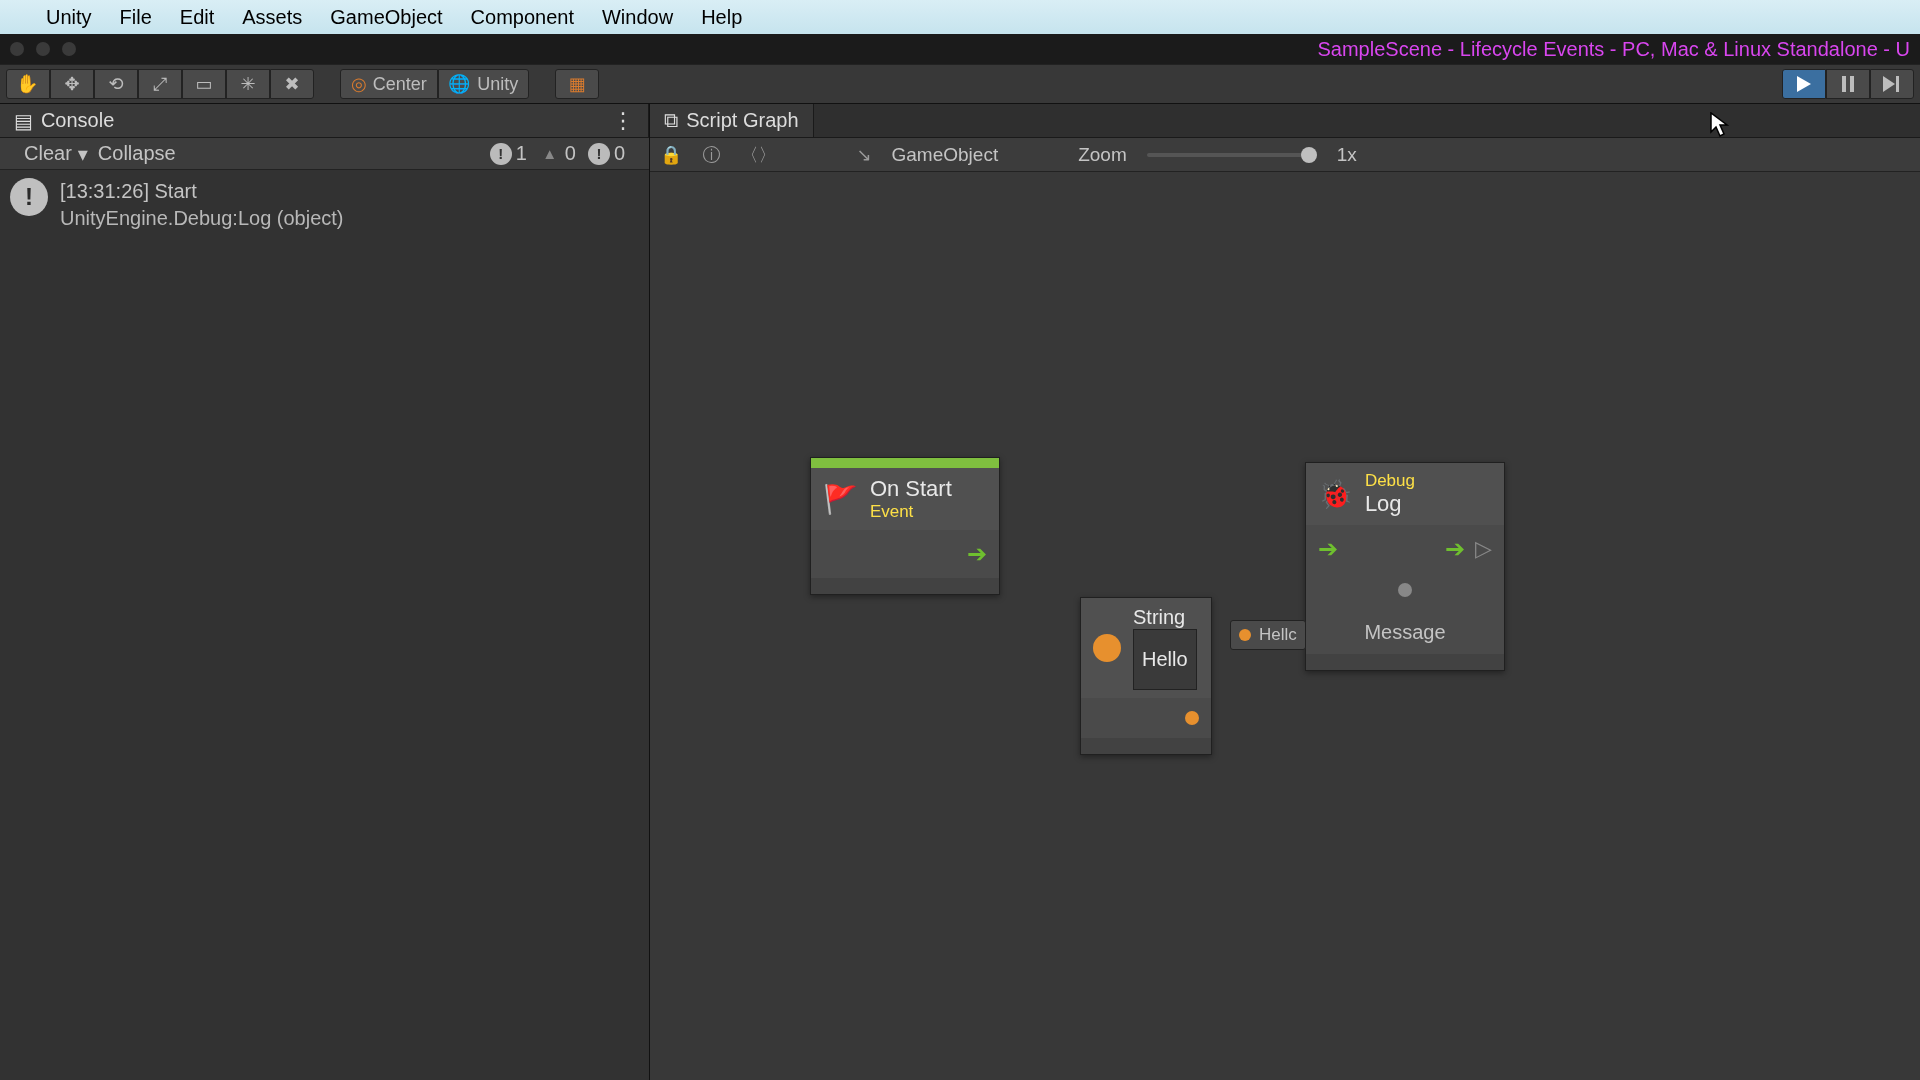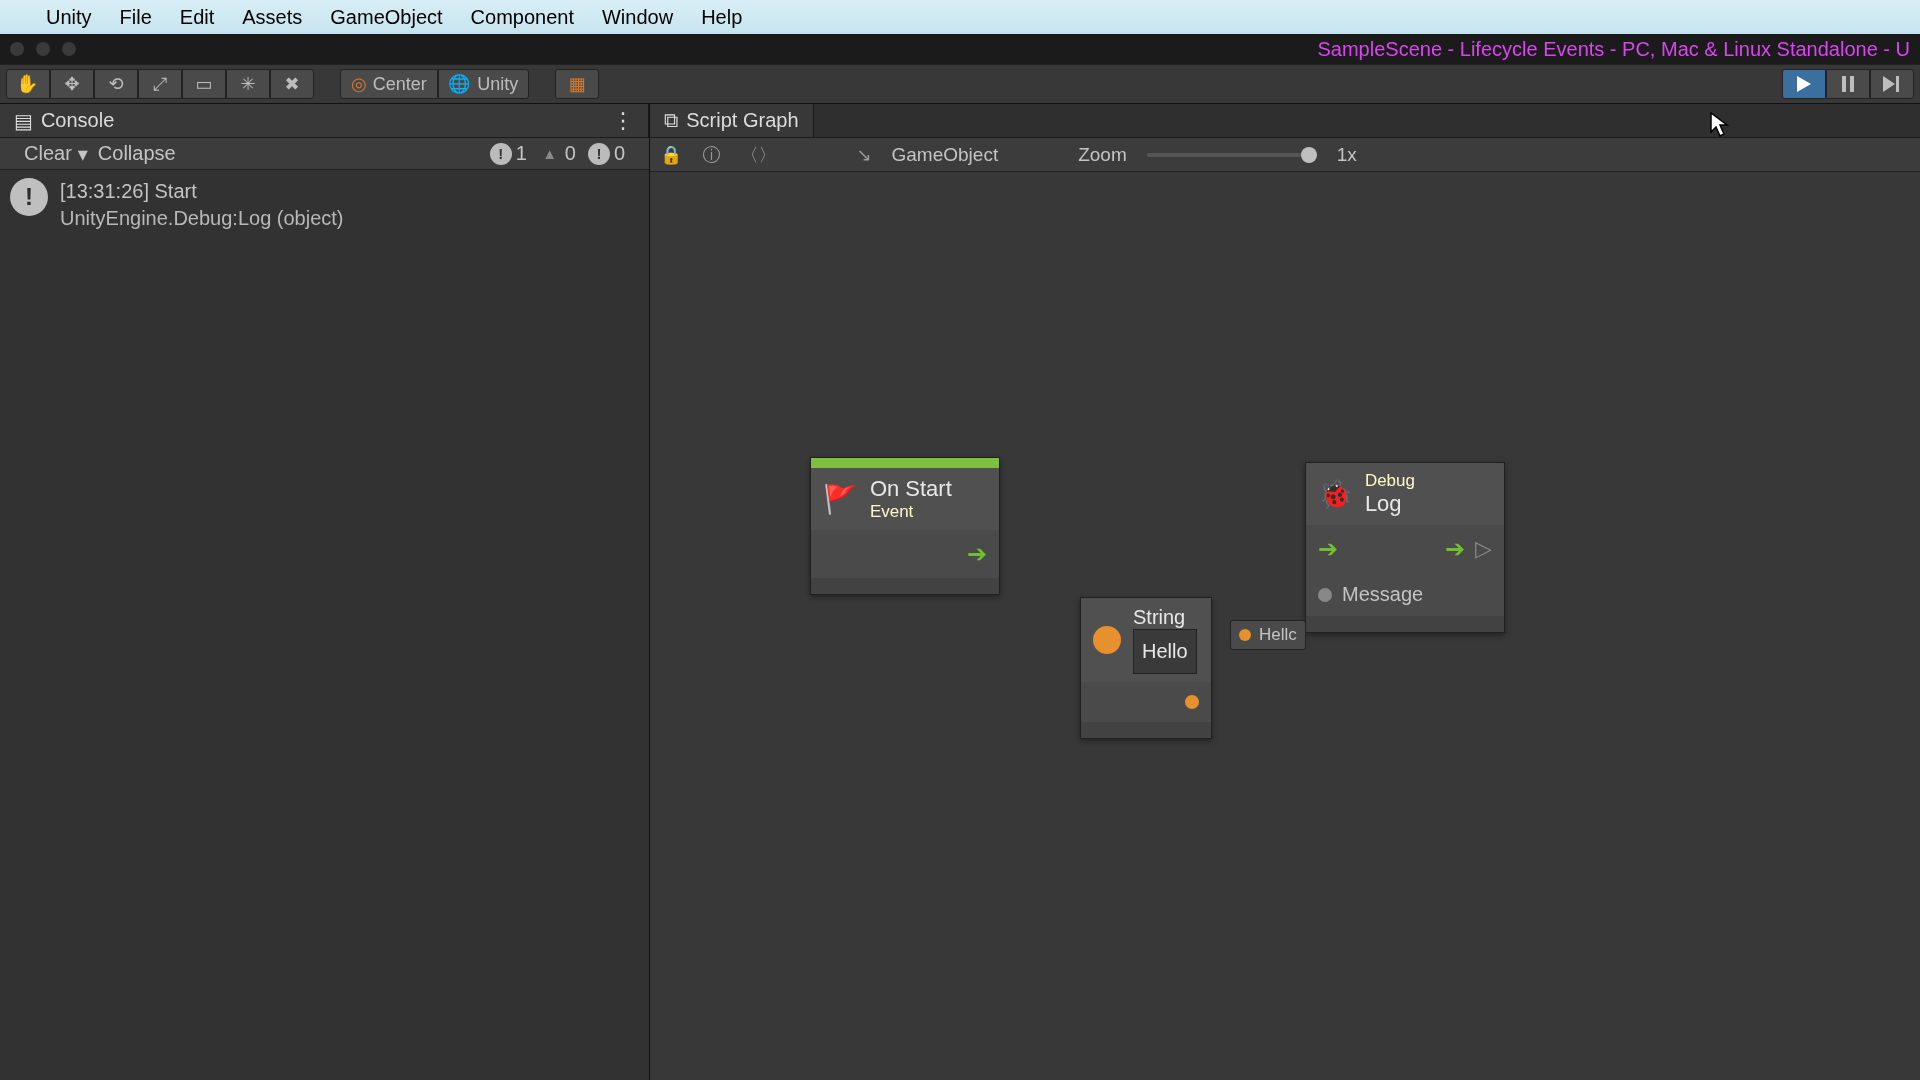--- a/index.html
+++ b/index.html
@@ -57,21 +57,21 @@
 .slider { width: 170px; height: 4px; background: #555; position: relative; border-radius: 2px; }
 .slider .knob { position: absolute; right: 0; top: -6px; width: 16px; height: 16px; border-radius: 50%; background: #bfbfbf; }
 
 
 .canvas { flex: 1; background: #383838; position: relative; overflow: hidden; }
 
 
 .node { position: absolute; background: #4a4a4a; border: 1px solid #202020; box-shadow: 0 2px 6px rgba(0,0,0,.4); }
 .node .hdr { display: flex; align-items: center; gap: 12px; padding: 8px 12px; background: #505050; }
 .node .hdr .ttl { font-size: 22px; color: #e8e8e8; }
-.node .hdr .sub { font-size: 17px; color: #fef9c3; }
+.node .hdr .sub { font-size: 17px; color: #fde047; }
 .node .topbar { height: 10px; background: #7fbf3f; }
 .node .body { padding: 10px 12px; display: flex; align-items: center; justify-content: flex-end; min-height: 40px; }
 .node .foot { height: 16px; background: #424242; }
 .arrow-out { color: #6fbf2f; font-size: 24px; }
 .arrow-out-hollow { color: #888; font-size: 22px; }
 .port-dot { width: 14px; height: 14px; border-radius: 50%; background: #e7902e; display: inline-block; }
 .port-dot.grey { background: #888; }
 
 
 .wires { position: absolute; inset: 0; pointer-events: none; }
@@ -258,33 +258,33 @@
             <div class="ttl">Log</div>
           </div>
         </div>
         <div class="body" style="justify-content:space-between;">
           <span class="arrow-out">➔</span>
           <span style="display:flex;gap:10px;align-items:center;">
             <span class="arrow-out">➔</span>
             <span class="arrow-out-hollow">▷</span>
           </span>
         </div>
-        <div class="body" style="justify-content:flex-start; gap:10px;">
+        <div class="body" style="justify-content:flex-start; gap:24px;flex-direction:column;">
           <span class="port-dot grey"></span>
           <span style="font-size:20px;">Message</span>
         </div>
         <div class="foot"></div>
       </div>
 
       <div class="node" style="left:430px; top:425px; width:132px;">
         <div class="hdr">
           <span class="port-dot" style="width:28px;height:28px"></span>
           <div>
             <div class="ttl" style="font-size:20px">String</div>
-            <div class="ttl" style="background:#3a3a3a;padding:10px 8px;border:1px solid #222;font-size:20px;">Hello</div>
+            <div class="ttl" style="background:#3a3a3a;padding:18px 8px;border:1px solid #222;font-size:20px;">Hello</div>
           </div>
         </div>
         <div class="body">
             <span class="port-dot"></span>
           </div>
         <div class="foot"></div>
       </div>
 
       <div class="chip" style="left:580px; top:448px;">
         <span class="d"></span>

